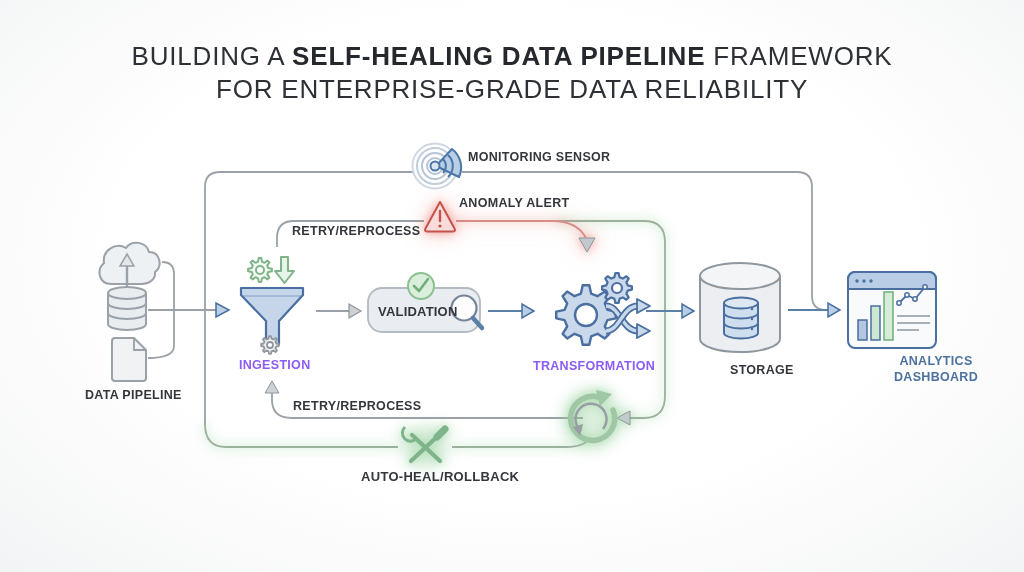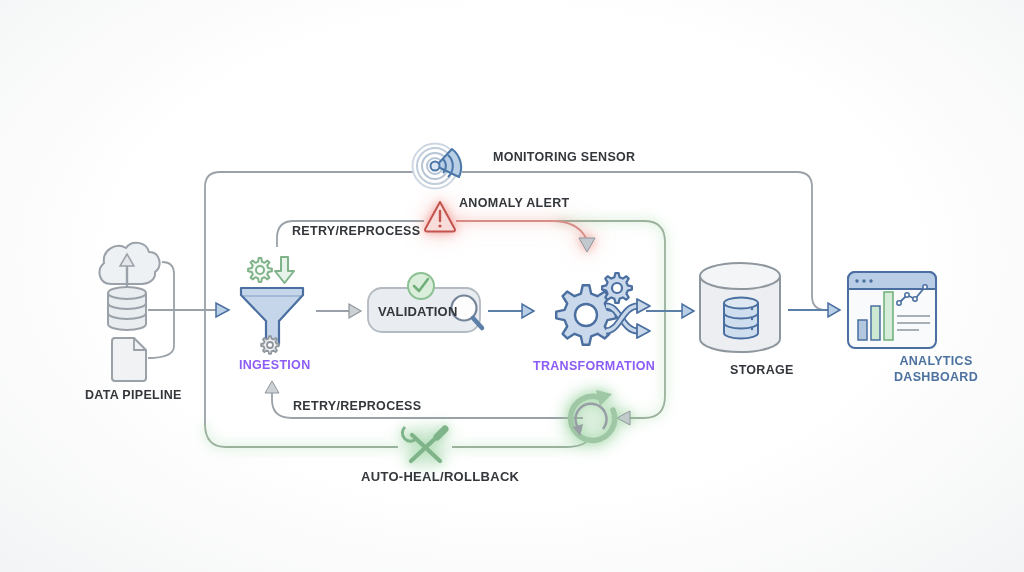--- a/index.html
+++ b/index.html
@@ -18,20 +18,24 @@
        font-size:12.5px;font-weight:700;letter-spacing:.3px;color:#4d729f;line-height:16px;margin-left:44px;}
   .glow-red{filter:drop-shadow(0 0 5px rgba(233,108,98,.60)) drop-shadow(0 0 11px rgba(233,108,98,.35));}
   .glow-green{filter:drop-shadow(0 0 4px rgba(150,210,155,.65)) drop-shadow(0 0 9px rgba(150,210,155,.38));}
   .soft-green{filter:blur(7px);}
 </style>
 </head>
 <body>
 
 <div class="stage">
 
+  <div class="title">
+    <span>BUILDING A </span><b>SELF-HEALING DATA PIPELINE</b><span> FRAMEWORK</span><br>
+    <span>FOR ENTERPRISE-GRADE DATA RELIABILITY</span>
+  </div>
 
   <svg class="diagram" width="1024" height="572" viewBox="0 0 1024 572">
 
     <circle class="soft-green" cx="425" cy="447" r="22" fill="rgba(190,226,196,.55)"></circle>
     <circle class="soft-green" cx="592" cy="419" r="30" fill="rgba(190,226,196,.45)"></circle>
 
     <g stroke="#9aa1a8" stroke-width="1.8" fill="none">
       <path d="M 413 172 L 220 172 Q 205 172 205 187 L 205 426"></path>
       <path d="M 462 172 L 797 172 Q 812 172 812 187 L 812 296 Q 812 310 826 310"></path>
     </g>
@@ -195,21 +199,21 @@
     </g>
 
     <g class="glow-green" stroke="#7fb389" fill="none">
       <line x1="412" y1="435" x2="440" y2="461" stroke-width="4.2" stroke-linecap="round"></line>
       <path d="M 405 427 A 7.5 7.5 0 1 0 416 439" stroke-width="3"></path>
       <line x1="440" y1="434" x2="411" y2="461" stroke-width="4.2" stroke-linecap="round"></line>
       <line x1="445" y1="429" x2="437" y2="437" stroke-width="7" stroke-linecap="round"></line>
     </g>
   </svg>
 
-  <div class="lbl" style="left:468px;top:150px;margin-left:25px;">MONITORING SENSOR</div>
+  <div class="lbl" style="left:468px;top:150px;">MONITORING SENSOR</div>
   <div class="lbl" style="left:459px;top:196px;">ANOMALY ALERT</div>
   <div class="lbl" style="left:292px;top:224px;">RETRY/REPROCESS</div>
   <div class="lbl" style="left:293px;top:399px;">RETRY/REPROCESS</div>
   <div class="lbl" style="left:361px;top:469px;font-size:13px;">AUTO-HEAL/ROLLBACK</div>
   <div class="lbl" style="left:85px;top:388px;">DATA PIPELINE</div>
   <div class="lbl blue" style="left:239px;top:358px;">INGESTION</div>
   <div class="lbl" style="left:378px;top:304px;font-size:13px;letter-spacing:.2px;">VALIDATION</div>
   <div class="lbl blue" style="left:533px;top:359px;">TRANSFORMATION</div>
   <div class="lbl" style="left:711px;top:363px;margin-left:19px;">STORAGE</div>
   <div class="analytics-lbl">ANALYTICS DASHBOARD</div>

